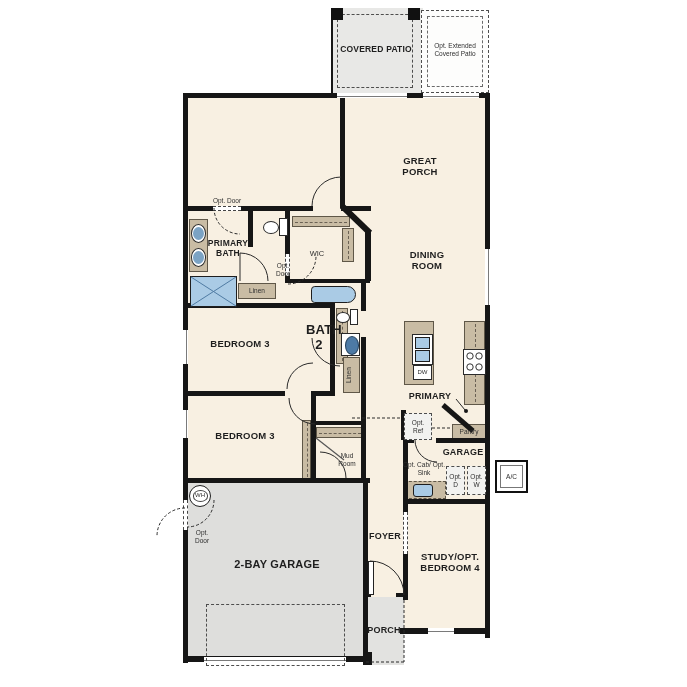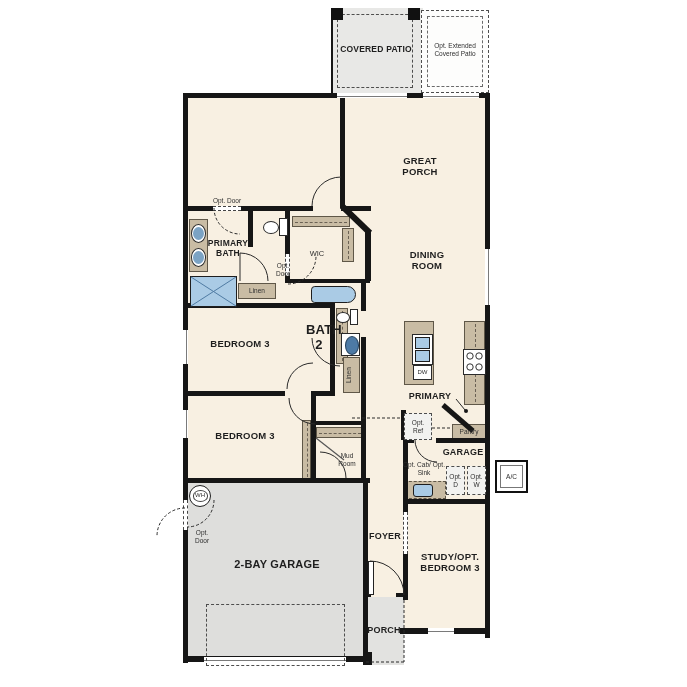--- a/index.html
+++ b/index.html
@@ -202,21 +202,21 @@
   <div class="lbl" style="left:198px;top:238px;width:60px;font-size:8.5px;">PRIMARY BATH</div>
   <div class="sml" style="left:299px;top:249px;width:36px;font-size:7.5px;">WIC</div>
   <div class="lbl" style="left:397px;top:249px;width:60px;font-size:9.5px;">DINING ROOM</div>
   <div class="lbl" style="left:306px;top:322px;width:26px;font-size:13px;text-align:center;">BATH 2</div>
   <div class="lbl" style="left:190px;top:338px;width:100px;font-size:9.5px;">BEDROOM 3</div>
   <div class="lbl" style="left:195px;top:430px;width:100px;font-size:9.5px;">BEDROOM 3</div>
   <div class="lbl" style="left:404px;top:391px;width:52px;font-size:9px;">PRIMARY</div>
   <div class="lbl" style="left:436px;top:447px;width:54px;font-size:9px;">GARAGE</div>
   <div class="sml" style="left:333px;top:452px;width:28px;font-size:6.5px;">Mud Room</div>
   <div class="lbl" style="left:363px;top:531px;width:44px;font-size:9px;">FOYER</div>
-  <div class="lbl" style="left:409px;top:551px;width:82px;font-size:9.5px;">STUDY/OPT. BEDROOM 3</div>
+  <div class="lbl" style="left:409px;top:551px;width:82px;font-size:9.5px;">STUDY/OPT. BEDROOM 4</div>
   <div class="lbl" style="left:229px;top:558px;width:96px;font-size:11px;">2-BAY GARAGE</div>
   <div class="lbl" style="left:362px;top:625px;width:44px;font-size:9px;">PORCH</div>
 
   <div class="sml" style="left:207px;top:197px;width:40px;font-size:6.5px;">Opt. Door</div>
   <div class="sml" style="left:272px;top:262px;width:22px;font-size:6.5px;">Opt. Door</div>
   <div class="sml" style="left:190px;top:529px;width:24px;font-size:6.5px;">Opt. Door</div>
   <div class="sml" style="left:238px;top:287px;width:38px;font-size:6.5px;">Linen</div>
   <div class="sml vert" style="left:345px;top:360px;width:13px;height:30px;font-size:6.5px;">Linen</div>
   <div class="sml" style="left:452px;top:428px;width:34px;font-size:6.5px;">Pantry</div>
   <div class="sml" style="left:401px;top:461px;width:46px;font-size:6.5px;">Opt. Cab/ Opt. Sink</div>

